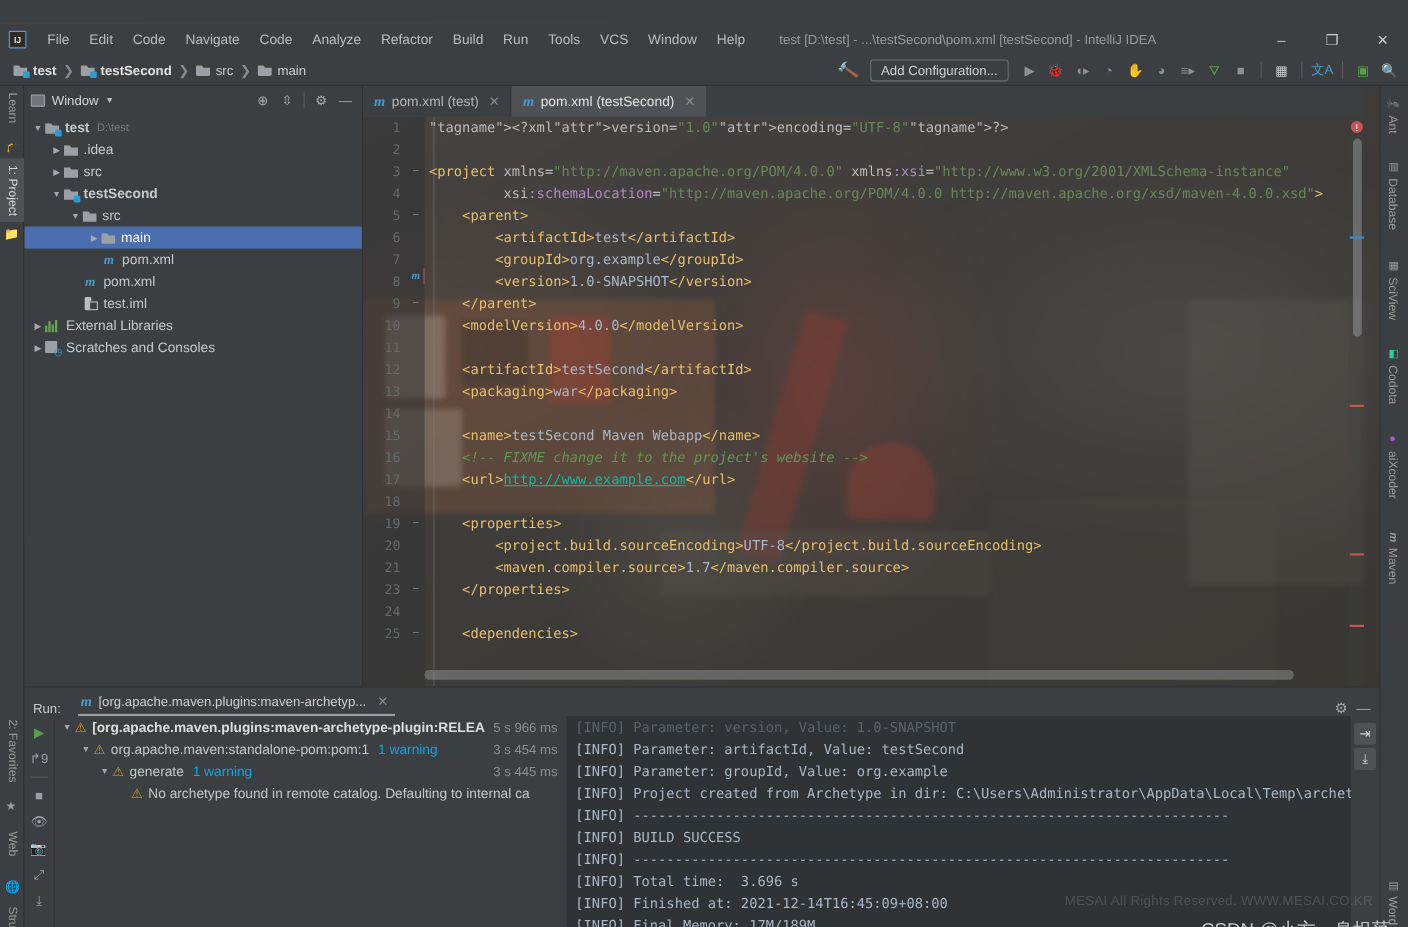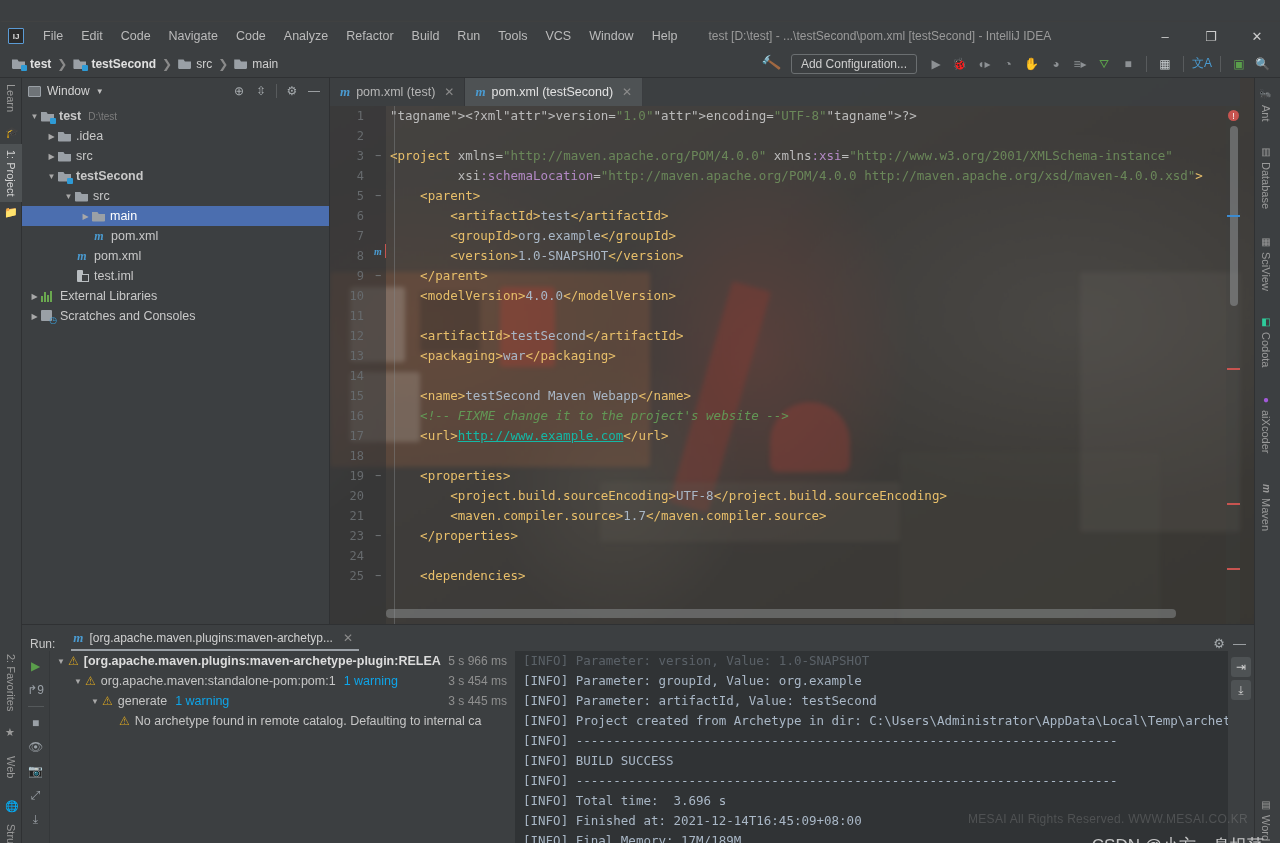--- a/index.html
+++ b/index.html
@@ -651,22 +651,22 @@
               <span style="width:55px;flex:0 0 auto"></span>
               <span class="ar"></span>
               <span class="warn">⚠</span>
               <span class="nm">No archetype found in remote catalog. Defaulting to internal ca</span>
             </div>
           </div>
         </div>
 
       <div class="console" id="console-out" style="padding-top: 0px;">
           <div class="cl" style="opacity: 0.35;">[INFO] Parameter: version, Value: 1.0-SNAPSHOT</div>
+          <div class="cl">[INFO] Parameter: artifactId, Value: testSecond</div>
           <div class="cl">[INFO] Parameter: groupId, Value: org.example</div>
-          <div class="cl">[INFO] Parameter: artifactId, Value: testSecond</div>
           <div class="cl">[INFO] Project created from Archetype in dir: C:\Users\Administrator\AppData\Local\Temp\archetypetmp\</div>
           <div class="cl">[INFO] ------------------------------------------------------------------------</div>
           <div class="cl">[INFO] BUILD SUCCESS</div>
           <div class="cl">[INFO] ------------------------------------------------------------------------</div>
           <div class="cl">[INFO] Total time:  3.696 s</div>
           <div class="cl">[INFO] Finished at: 2021-12-14T16:45:09+08:00</div>
           <div class="cl">[INFO] Final Memory: 17M/189M</div>
           <div class="cl">[INFO] ------------------------------------------------------------------------</div>
         </div>
 

